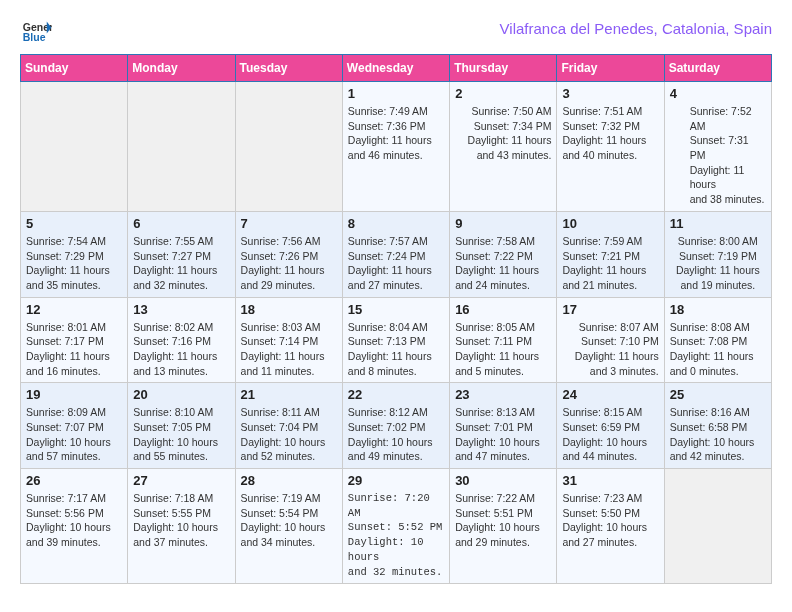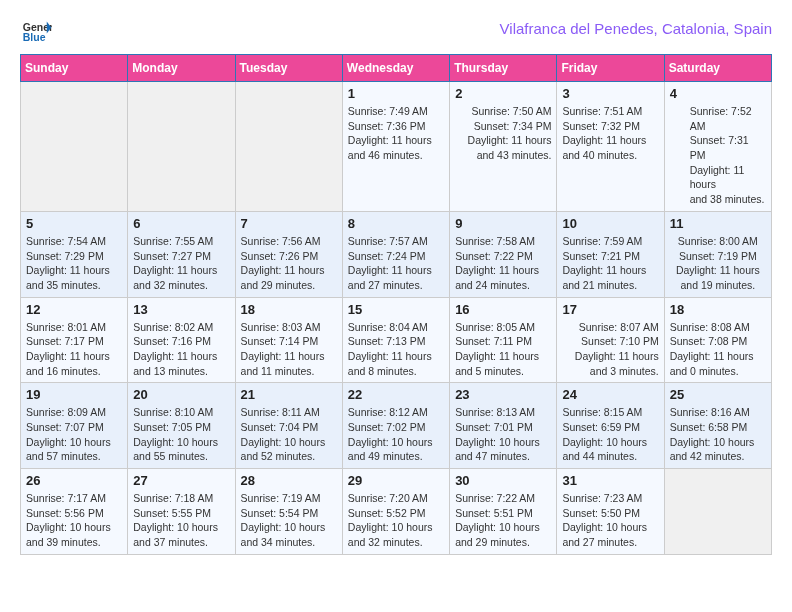--- a/index.html
+++ b/index.html
@@ -312,21 +312,21 @@
         </td>
         <td>
           <span class="day-num">28</span>
           <div class="day-info" style="white-space: pre-line;">Sunrise: 7:19 AM
 Sunset: 5:54 PM
 Daylight: 10 hours
 and 34 minutes.</div>
         </td>
         <td>
           <span class="day-num">29</span>
-          <div class="day-info" style="white-space: pre-line;">Sunrise: 7:20 AM
+          <div class="day-info" style="white-space: pre-line; font-family: Liberation Mono, monospace;">Sunrise: 7:20 AM
 Sunset: 5:52 PM
 Daylight: 10 hours
 and 32 minutes.</div>
         </td>
         <td>
           <span class="day-num">30</span>
           <div class="day-info" style="white-space: pre-line;">Sunrise: 7:22 AM
 Sunset: 5:51 PM
 Daylight: 10 hours
 and 29 minutes.</div>

